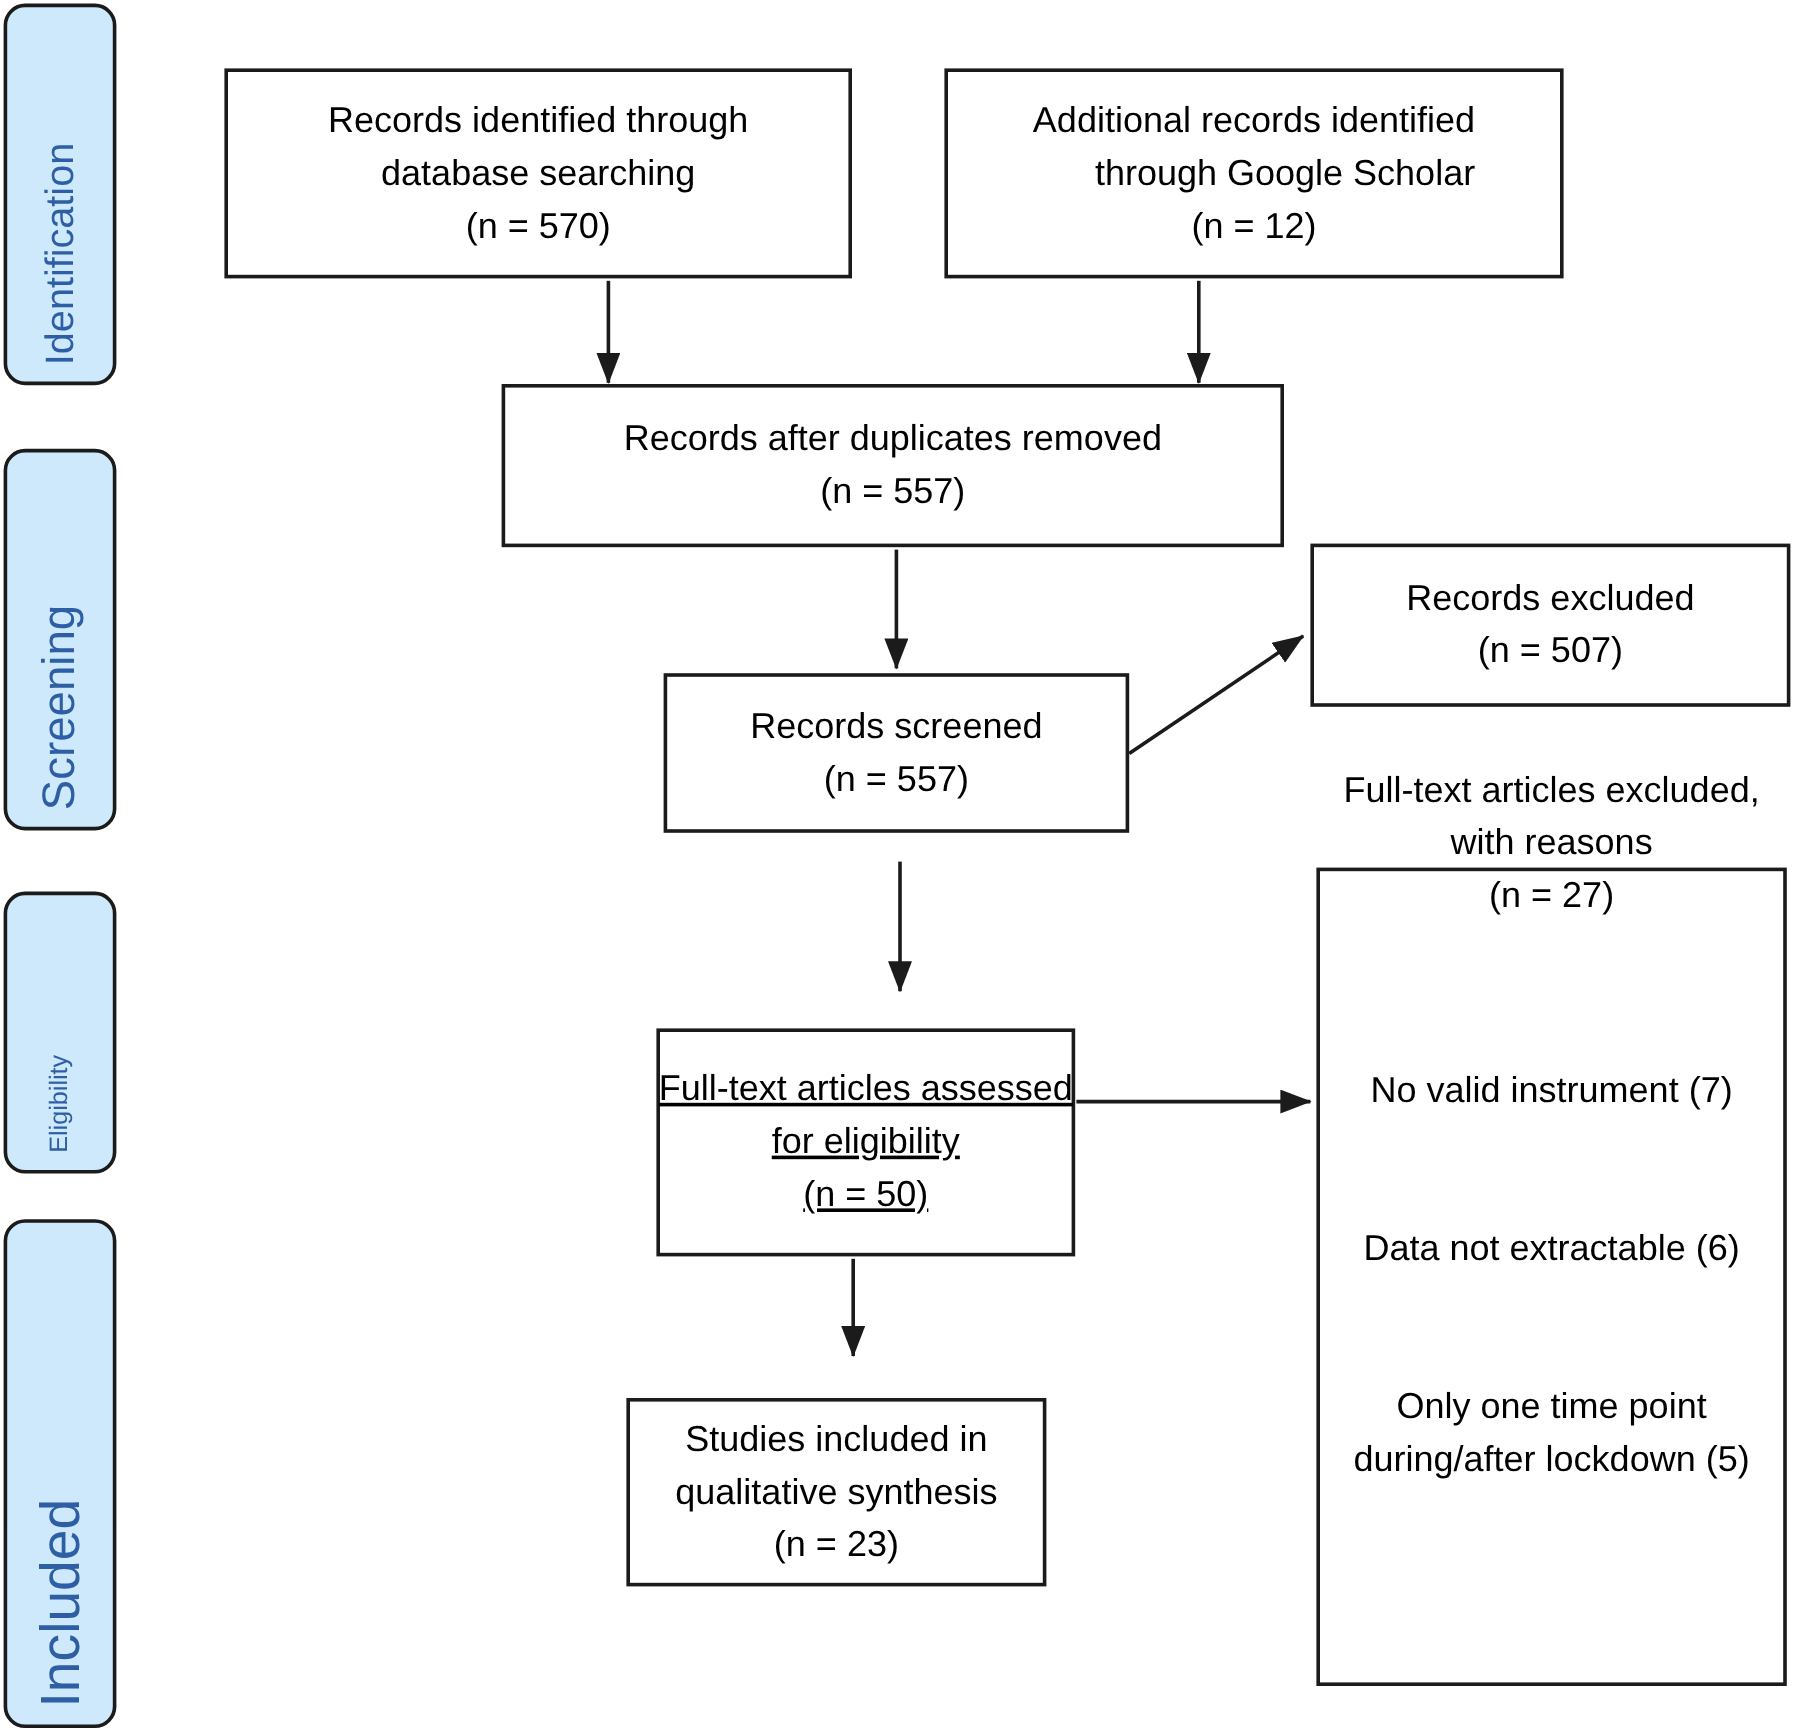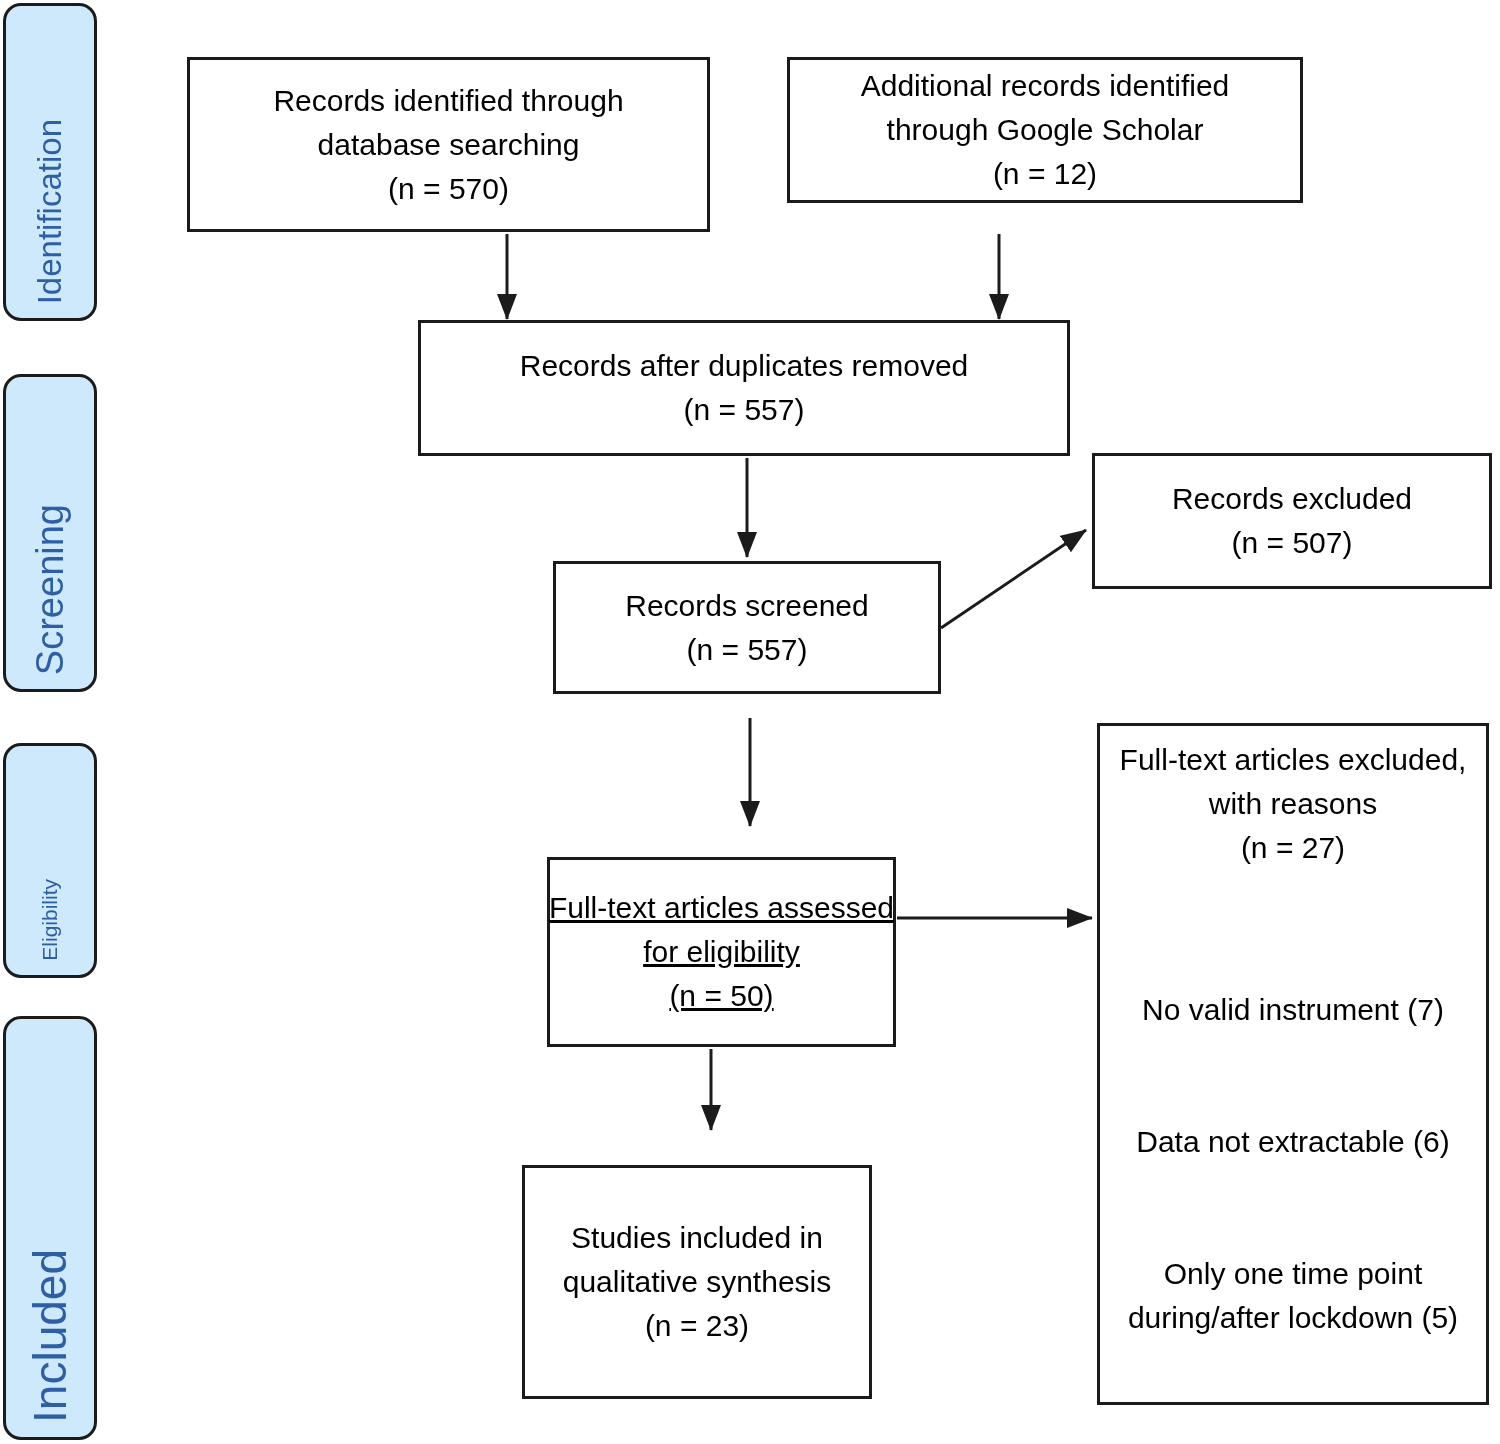--- a/index.html
+++ b/index.html
@@ -52,31 +52,31 @@
     flex-direction: column;
     align-items: center;
     justify-content: center;
     text-align: center;
     color: #000000;
     font-size: 30px;
     line-height: 44px;
     white-space: pre;
   }
   #box-db-search        { left: 187px;  top: 57px;   width: 523px; height: 175px; }
-  #box-google-scholar   { left: 787px;  top: 57px;   width: 516px; height: 146px; }
+  #box-google-scholar   { left: 787px;  top: 57px;   width: 516px; height: 175px; text-align: right; }
   #box-duplicates       { left: 418px;  top: 320px;  width: 652px; height: 136px; }
   #box-screened         { left: 553px;  top: 561px;  width: 388px; height: 133px; }
   #box-records-excluded { left: 1092px; top: 453px;  width: 400px; height: 136px; }
   #box-fulltext-assessed{ left: 547px;  top: 857px;  width: 349px; height: 190px; text-decoration: underline; }
-  #box-included         { left: 522px;  top: 1165px; width: 350px; height: 234px; }
+  #box-included         { left: 522px;  top: 1165px; width: 350px; height: 157px; }
 
   #box-fulltext-excluded {
     left: 1097px; top: 723px; width: 392px; height: 682px;
     position: absolute;
-    justify-content: space-between;
+    justify-content: center;
     padding-top: 12px;
   }
   #box-fulltext-excluded .reasons { margin-top: 30px; }
 
   
   #arrows {
     position: absolute;
     left: 0; top: 0;
     pointer-events: none;
   }

